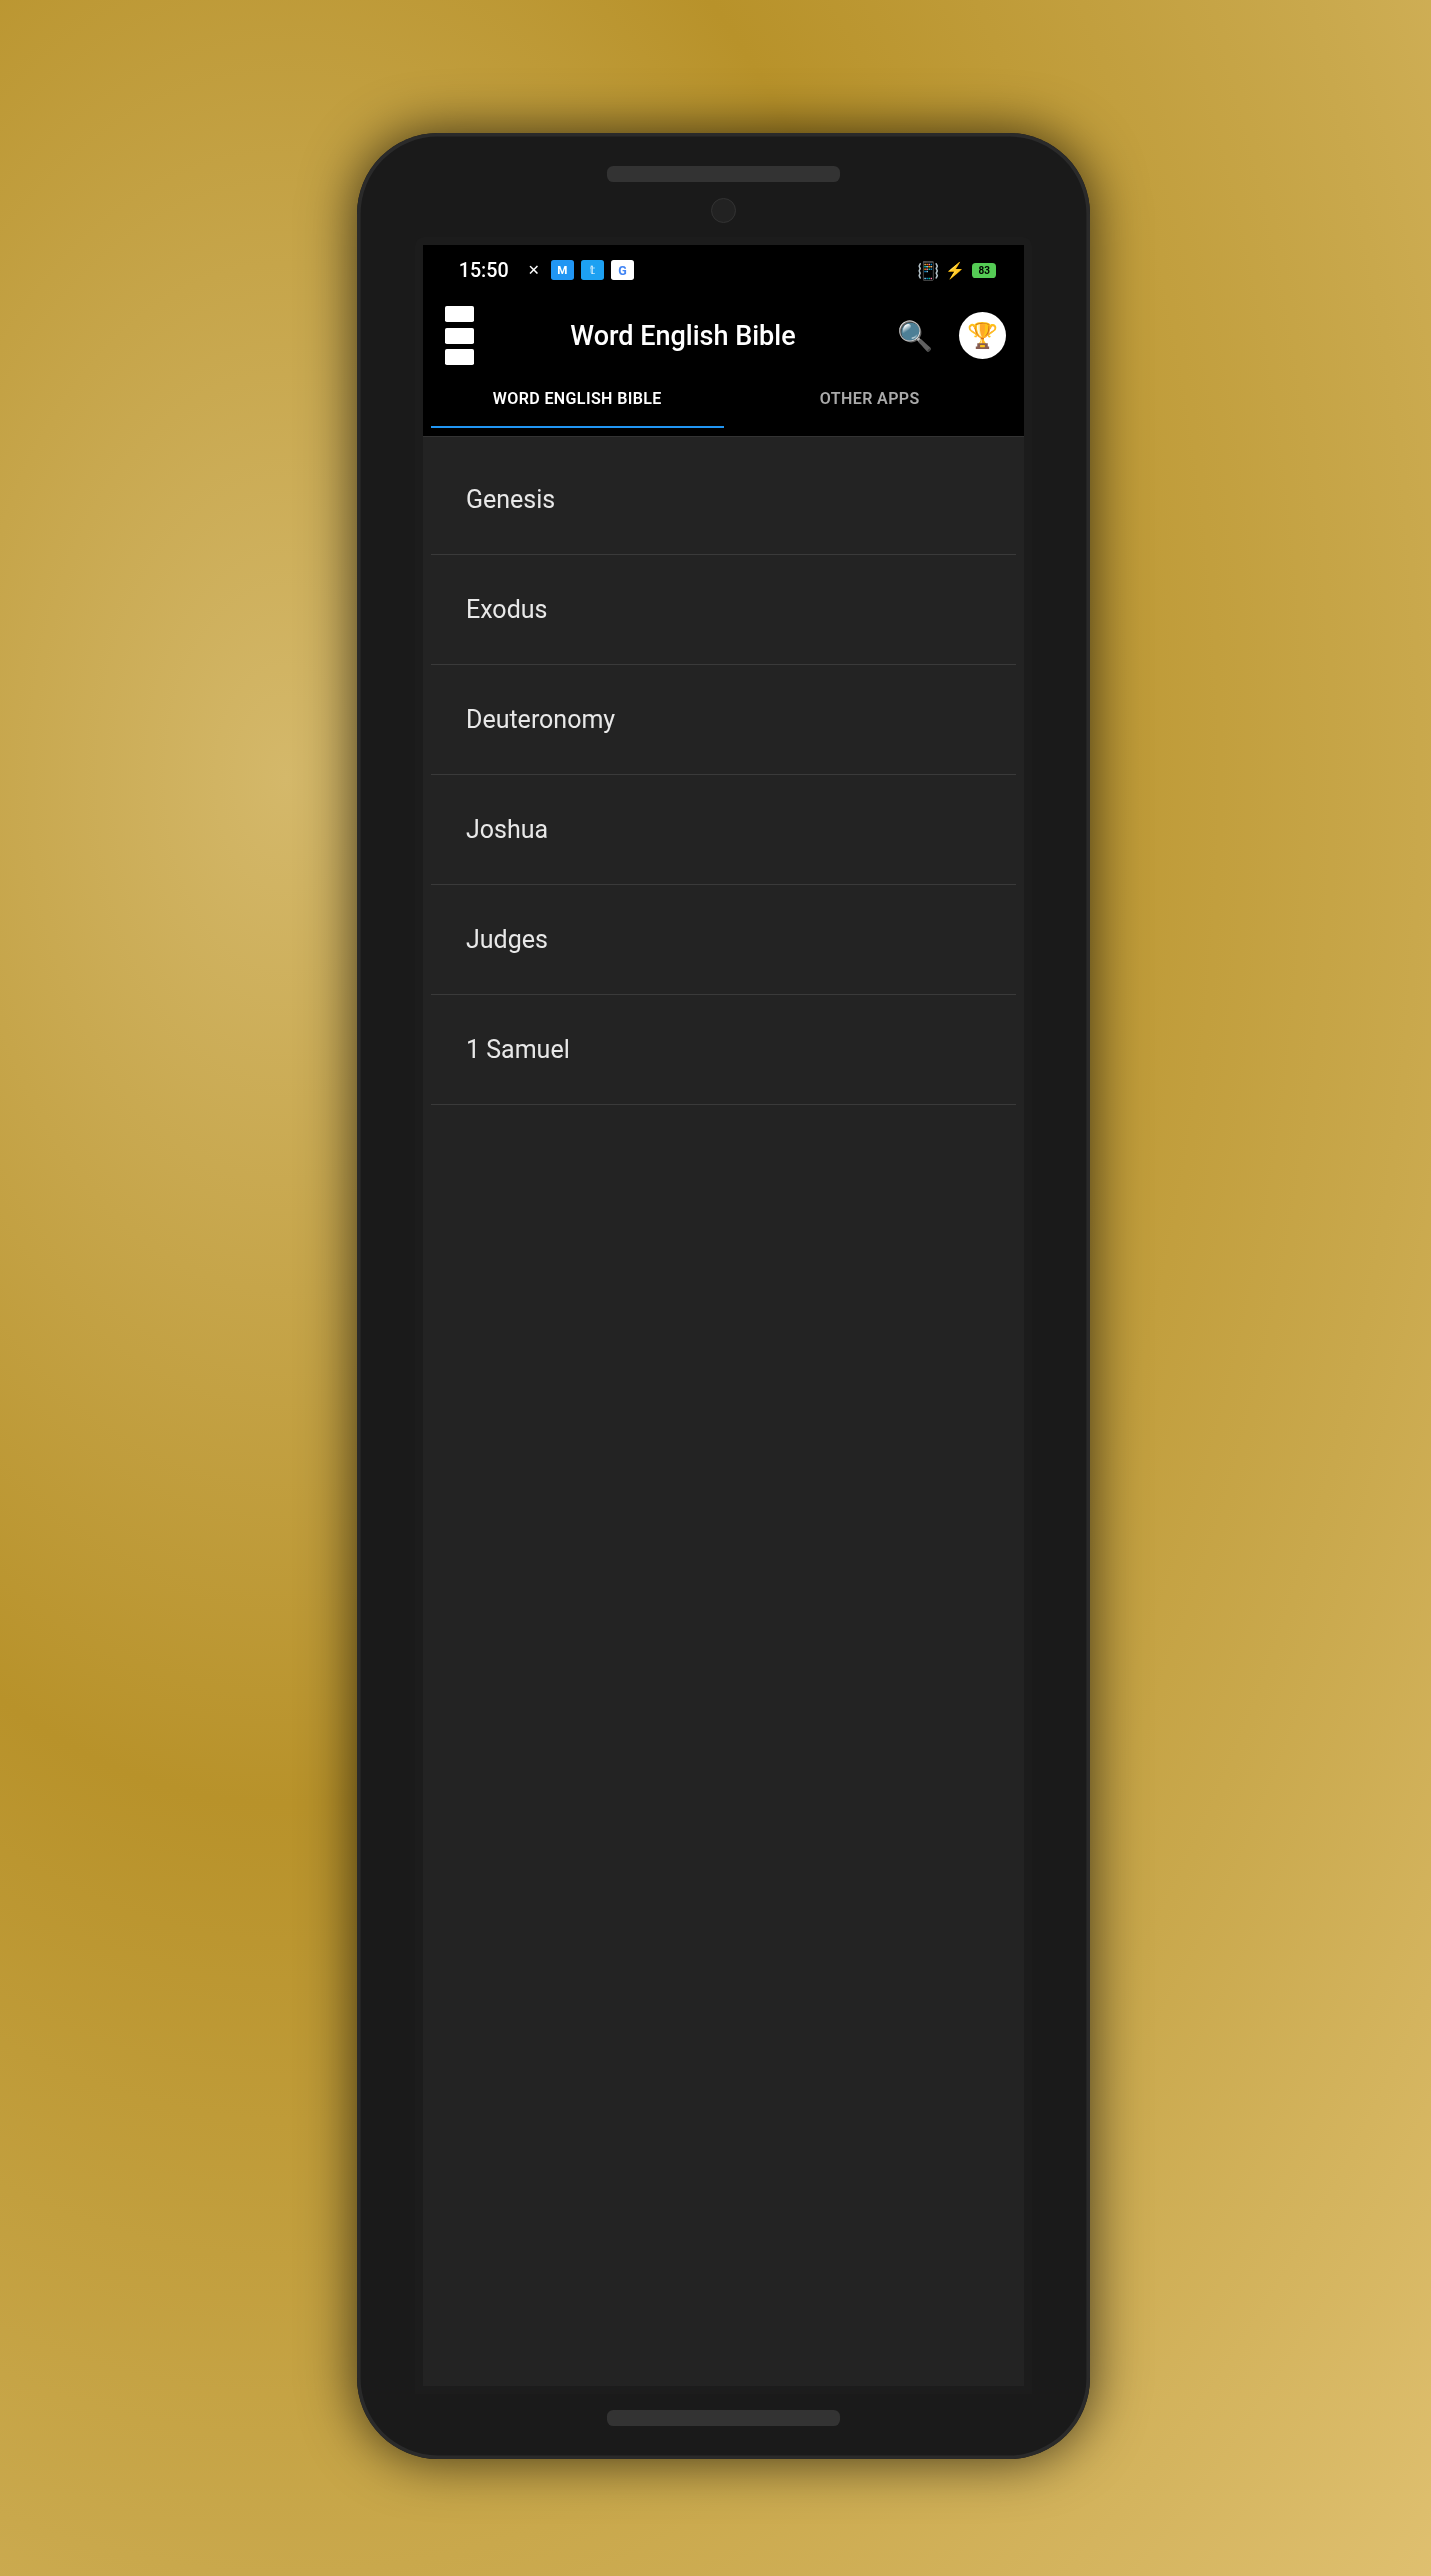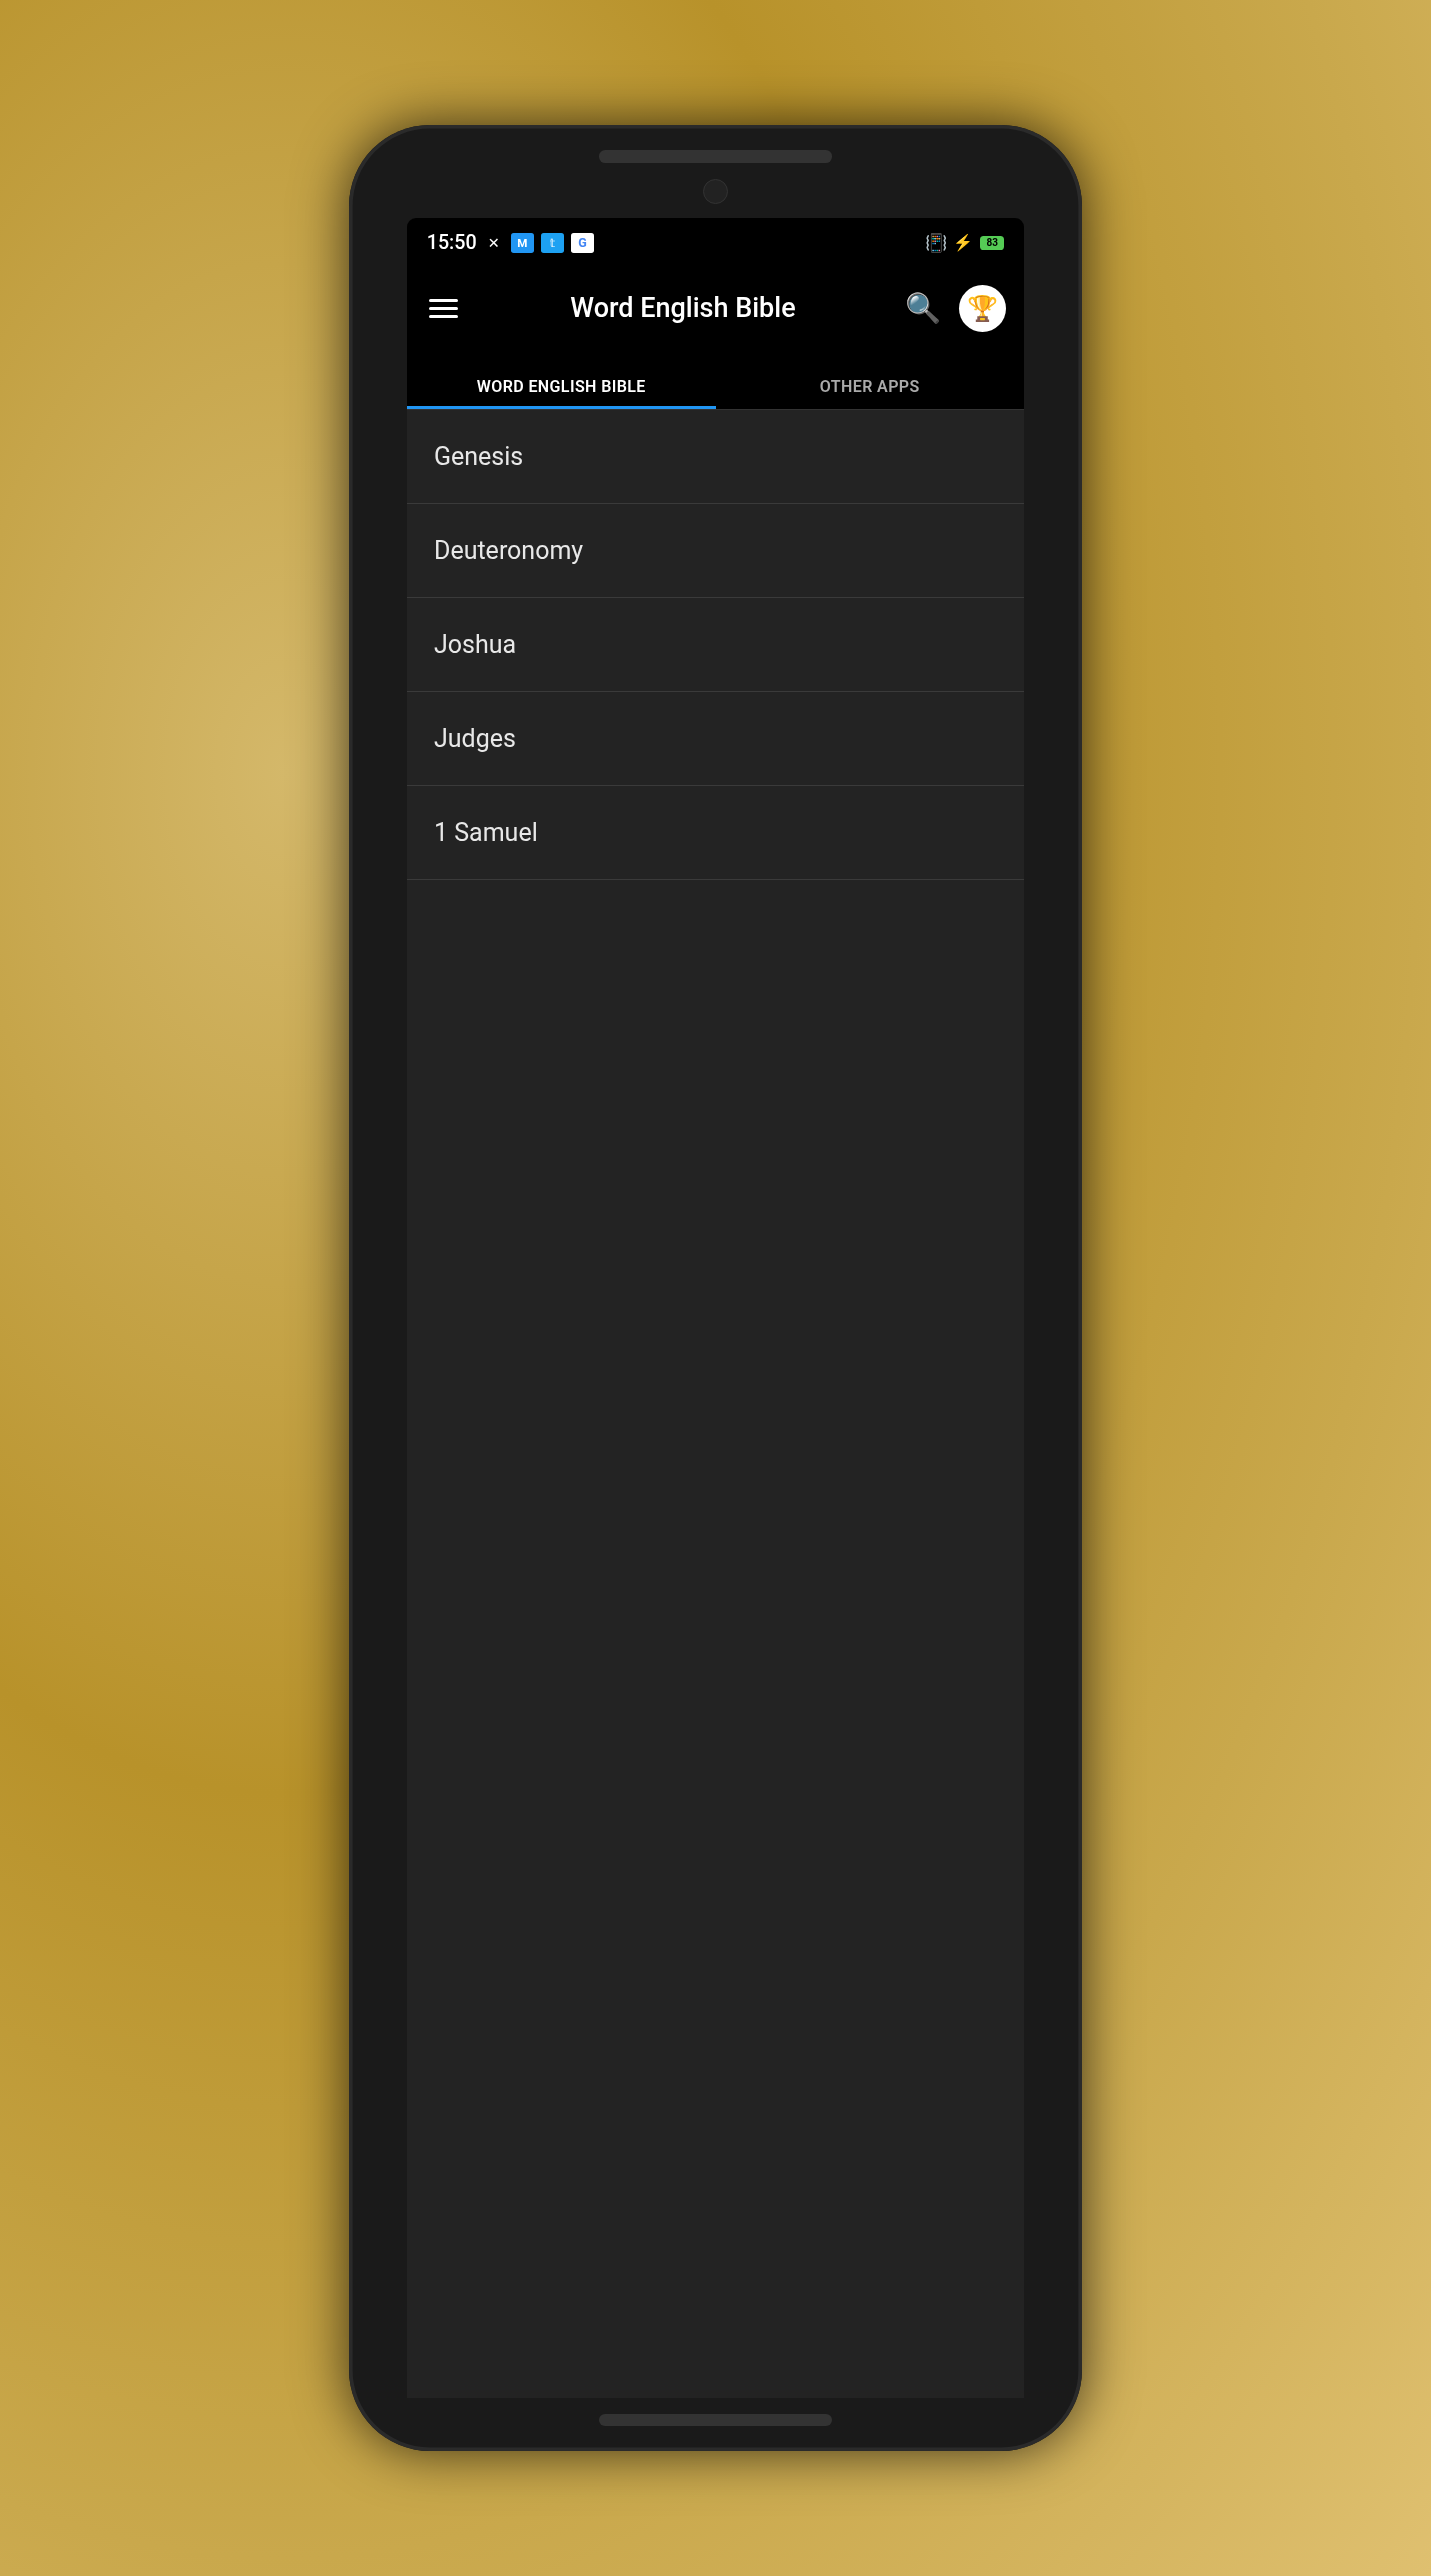--- a/index.html
+++ b/index.html
@@ -1,15 +1,15 @@
 <!DOCTYPE html>
 <html style="font-size:14.3px"><head>
   <meta charset="utf-8">
   <style>
-    * { margin: 0; padding: 0; box-sizing: border-box; }
+    * { margin: 0; padding: 8px; box-sizing: border-box; }
 
     body {
       width: 1431px;
       height: 2576px;
       background-color: #c9a84c;
       background-image: radial-gradient(ellipse at 20% 30%, #d4b86a 0%, #b8922a 40%, #c9a84c 70%, #dfc070 100%);
       display: flex;
       align-items: center;
       justify-content: center;
       font-family: 'Roboto', Arial, sans-serif;
@@ -320,20 +320,23 @@
       <div class="tab-item">
         <span>OTHER APPS</span>
       </div>
     </div>
 
     <div class="book-list">
       <div class="book-item">
         <span>Genesis</span>
       </div>
       <div class="book-item">
+        <span>Exodus</span>
+      </div>
+      <div class="book-item">
         <span>Deuteronomy</span>
       </div>
       <div class="book-item">
         <span>Joshua</span>
       </div>
       <div class="book-item">
         <span>Judges</span>
       </div>
       <div class="book-item">
         <span>1 Samuel</span>

